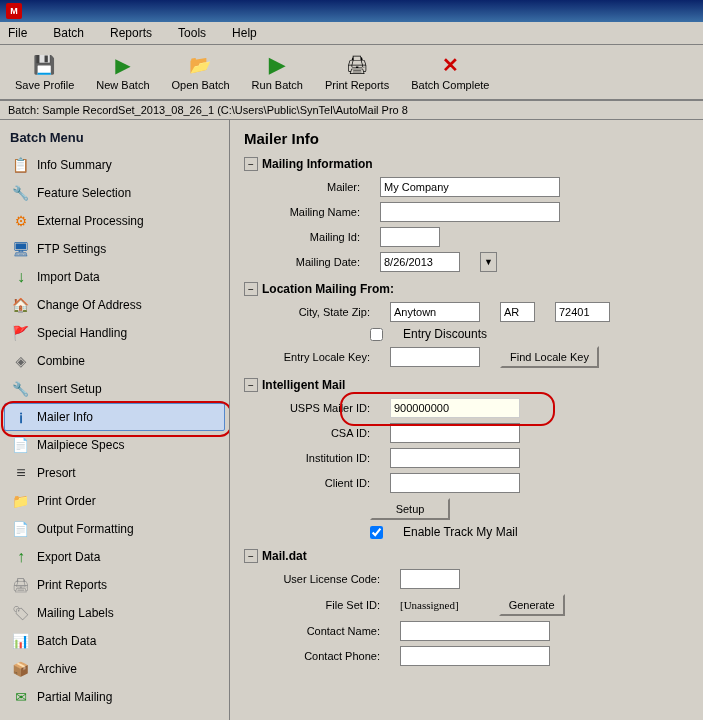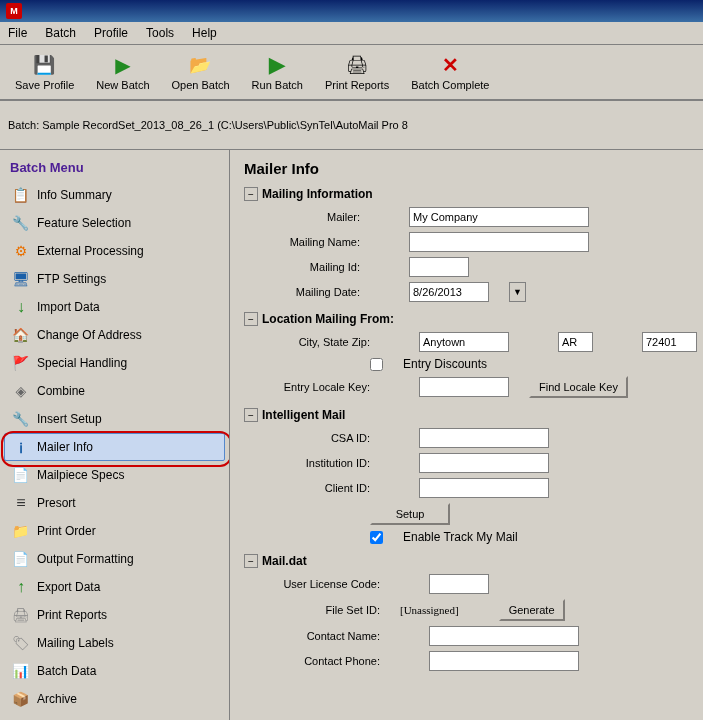--- a/index.html
+++ b/index.html
@@ -25,21 +25,21 @@
       font-size: 9px;
       color: white;
       font-weight: bold;
     }
 
     
     .menu-bar {
       background: #d4d0c8;
       padding: 2px 4px;
       display: flex;
-      gap: 10px;
+      gap: 18px;
       border-bottom: 1px solid #808080;
     }
     .menu-bar span {
       padding: 2px 4px;
       cursor: pointer;
       font-size: 12px;
     }
 
     
     .toolbar {
@@ -68,21 +68,21 @@
       font-size: 18px;
     }
     .icon-save { color: #1a5fa8; }
     .icon-new { color: #228b22; }
     .icon-run { color: #228b22; }
     .icon-complete { color: #cc0000; }
 
     
     .batch-bar {
       background: #d4d0c8;
-      padding: 18px 8px;
+      padding: 3px 8px;
       font-size: 11px;
       border-bottom: 1px solid #808080;
     }
 
     
     .main-layout {
       display: flex;
       height: calc(720px - 110px);
     }
 
@@ -91,21 +91,21 @@
       width: 230px;
       background: #d4d0c8;
       border-right: 1px solid #808080;
       overflow-y: auto;
       padding: 6px 4px;
     }
     .sidebar-title {
       font-weight: bold;
       font-size: 13px;
       padding: 4px 6px 6px 6px;
-      color: #4c1d95;
+      color: #0f172a;
     }
     .sidebar-item {
       display: flex;
       align-items: center;
       gap: 6px;
       padding: 3px 6px;
       cursor: pointer;
       border: 1px solid transparent;
       border-radius: 2px;
     }
@@ -183,21 +183,20 @@
       text-align: right;
       flex-shrink: 0;
       font-size: 11px;
     }
     .form-input {
       height: 20px;
       border: 1px solid #808080;
       background: white;
       padding: 1px 3px;
       font-size: 11px;
-      margin-left: 29px;
     }
 
     
     .form-button {
       height: 22px;
       border: 2px outset #d4d0c8;
       background: #d4d0c8;
       padding: 1px 8px;
       font-size: 11px;
       cursor: pointer;
@@ -227,21 +226,21 @@
 </head>
 <body>
 
 <div class="title-bar">
   <span class="title-bar-icon">M</span>
 </div>
 
 <div class="menu-bar">
   <span>File</span>
   <span>Batch</span>
-  <span>Profile</span>
+  <span>Reports</span>
   <span>Tools</span>
   <span>Help</span>
 </div>
 
 <div class="toolbar">
   <button class="toolbar-btn">
     <span class="toolbar-icon icon-save">💾</span>
     <span>Save Profile</span>
   </button>
   <button class="toolbar-btn">
@@ -409,20 +408,27 @@
         </div>
       </div>
     </div>
 
     <div class="section">
       <div class="section-header">
         <button class="collapse-btn">−</button>
         <span>Intelligent Mail</span>
       </div>
       <div class="section-content">
+        <div class="form-row" style="position:relative;">
+          <span class="form-label" style="width:110px;">USPS Mailer ID:</span>
+          <div class="usps-highlight" style="position:relative; display:inline-block;">
+            <input class="form-input" style="width: 130px; background: rgb(255, 255, 240);" type="text" value="900000000">
+            <div class="usps-circle"></div>
+          </div>
+        </div>
         <div class="form-row">
           <span class="form-label" style="width:110px;">CSA ID:</span>
           <input class="form-input" style="width: 130px;" type="text" value="">
         </div>
         <div class="form-row">
           <span class="form-label" style="width:110px;">Institution ID:</span>
           <input class="form-input" style="width: 130px;" type="text" value="">
         </div>
         <div class="form-row">
           <span class="form-label" style="width:110px;">Client ID:</span>

